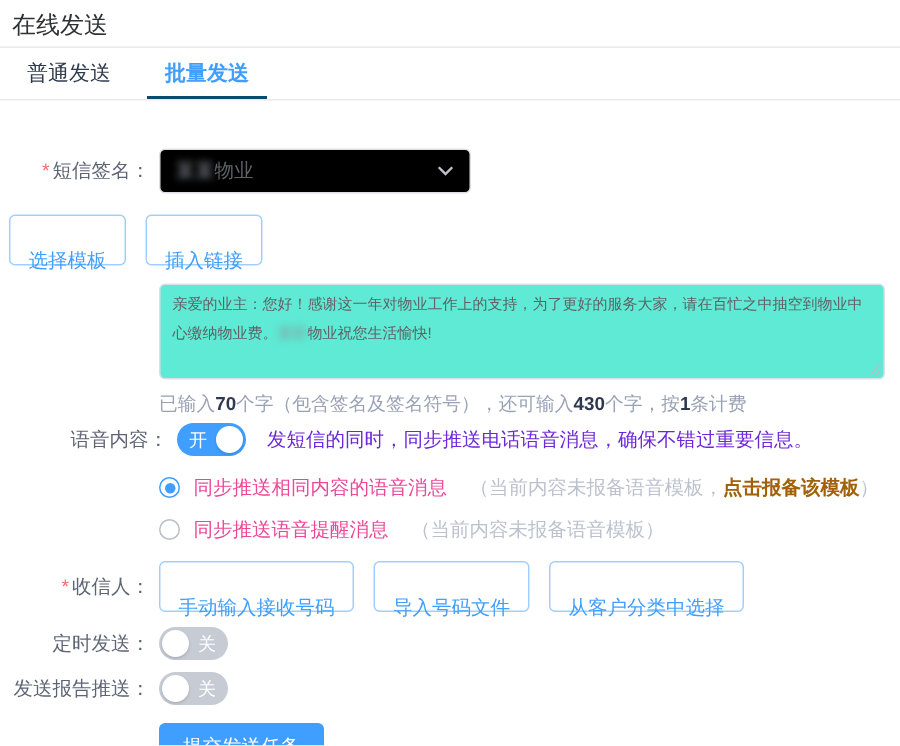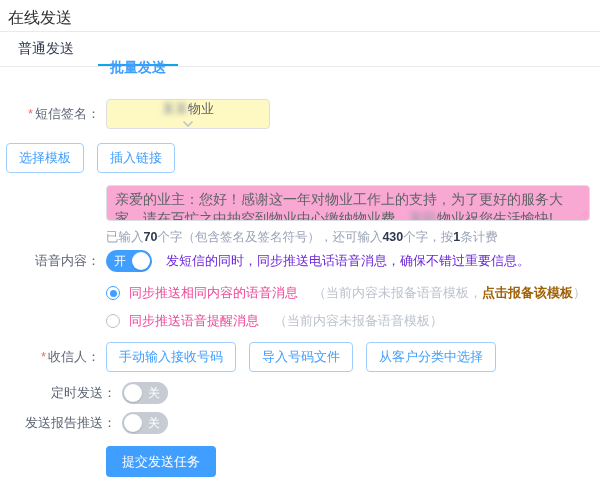--- a/index.html
+++ b/index.html
@@ -12,53 +12,53 @@
   }
   .page { width: 600px; height: 497px; background: #fff; overflow: hidden; }
 
   
   .page-header { height: 32px; padding: 8px 0 0 8px; border-bottom: 1px solid #e8eaef; }
   .page-title { font-size: 16px; font-weight: 400; color: #303133; margin: 0; line-height: 20px; }
 
   
   .tabs { display: flex; padding-left: 6px; height: 35px; border-bottom: 1px solid #e8eaef; }
   .tab { padding: 0 12px; margin-right: 12px; line-height: 33px; font-size: 14px; color: #303a4d; cursor: pointer; text-align: center; }
-  .tab.active { color: #409eff; font-weight: 700; border-bottom: 2px solid #0ea5e9; margin-top: 19px; }
+  .tab.active { color: #409eff; font-weight: 700; border-bottom: 2px solid #0c4a6e; }
 
   
   .form { padding-top: 32px; }
   .row { display: flex; align-items: center; margin-bottom: 14px; }
   .label { width: 100px; flex: none; text-align: right; color: #5d6575; font-size: 13px; }
   .req { color: #f56c6c; margin-right: 2px; }
   .control { margin-left: 6px; display: flex; align-items: center; }
 
   
   .select {
-    width: 164px; height: 30px; border: 1px solid #dcdfe6; border-radius: 4px;
+    width: 208px; height: 30px; border: 1px solid #dcdfe6; border-radius: 4px;
     display: flex; align-items: center; justify-content: space-between;
-    padding: 0 10px; color: #606266; cursor: pointer; background: #fef9c3; flex-direction: column;
+    padding: 0 10px; color: #606266; cursor: pointer; background: #000000;
   }
   .chevron { flex: none; }
 
   
   .outline-btn {
-    height: 30px; padding: 0 12px; margin-right: 13px;
+    height: 30px; padding: 16px 12px; margin-right: 13px;
     border: 1px solid #a0cfff; border-radius: 4px; background: #fff;
     color: #409eff; font-size: 13px; cursor: pointer;
     font-family: inherit; line-height: 28px;
   }
 
   
   .row-message { align-items: flex-start; margin-bottom: 8px; }
   .row-message .label { padding-top: 6px; }
   .fake-textarea {
-    position: relative; width: 484px; height: 36px;
+    position: relative; width: 484px; height: 64px;
     border: 1px solid #dcdfe6; border-radius: 4px;
-    padding: 4px 8px; color: #606266; font-size: 14px; line-height: 19px;
-    overflow: hidden; cursor: text; background: #f9a8d4;
+    padding: 4px 8px; color: #606266; font-size: 10px; line-height: 19px;
+    overflow: hidden; cursor: text; background: #5eead4;
   }
   .redacted { filter: blur(2.5px); color: #8d93a0; }
   .resize-handle { position: absolute; right: 1px; bottom: 1px; }
 
   
   .row-hint { margin-bottom: 4px; }
   .hint { color: #99a2b5; font-size: 12.5px; }
   .hint .num { color: #2e3850; font-weight: 700; }
 
   
@@ -80,21 +80,21 @@
     width: 14px; height: 14px; border-radius: 50%; flex: none;
     border: 1px solid #b8c0cc; background: #fff; margin-right: 9px;
     display: flex; align-items: center; justify-content: center; cursor: pointer;
   }
   .radio-circle.checked { border-color: #409eff; }
   .radio-circle .dot { width: 7px; height: 7px; border-radius: 50%; background: #409eff; }
   .radio-label { color: #ec4899; cursor: pointer; }
   .radio-note { color: #bcc2cd; margin-left: 15px; }
   .radio-note .link { color: #a16207; font-weight: 700; cursor: pointer; }
 
-  .row-toggle { margin-bottom: 8px; margin-left: 16px; }
+  .row-toggle { margin-bottom: 8px; }
   .row-report { margin-bottom: 12px; }
 
   
   .submit-btn {
     height: 31px; padding: 0 16px; border: none; border-radius: 4px;
     background: #409eff; color: #fff; font-size: 13px; cursor: pointer;
     font-family: inherit;
   }
 </style>
 </head>
@@ -145,21 +145,21 @@
       </div>
     </div>
 
     <div class="row row-hint">
       <div class="label"></div>
       <div class="control">
         <div class="hint"><span>已输入</span><span class="num">70</span><span>个字（包含签名及签名符号），还可输入</span><span class="num">430</span><span>个字，按</span><span class="num">1</span><span>条计费</span></div>
       </div>
     </div>
 
-    <div class="row" style="margin-bottom:12px;">
+    <div class="row" style="margin-bottom:12px;margin-left:12px;">
       <div class="label">语音内容：</div>
       <div class="control">
         <div class="switch on">
           <span class="sw-text">开</span>
           <span class="knob"></span>
         </div>
         <span class="voice-desc">发短信的同时，同步推送电话语音消息，确保不错过重要信息。</span>
       </div>
     </div>
 

